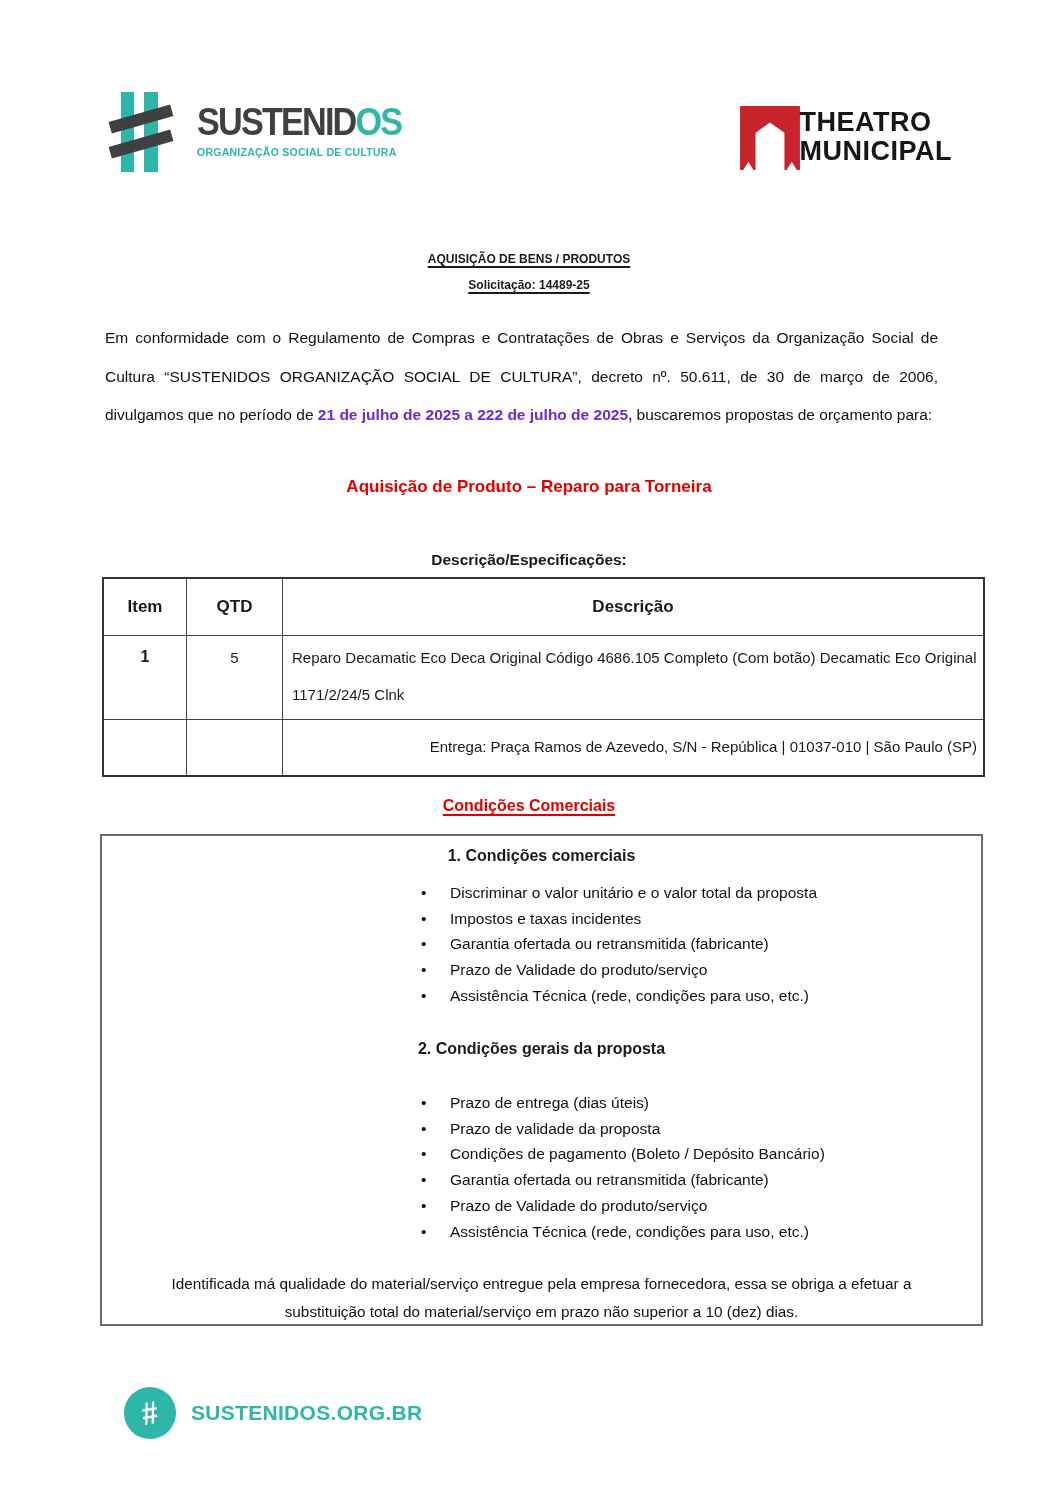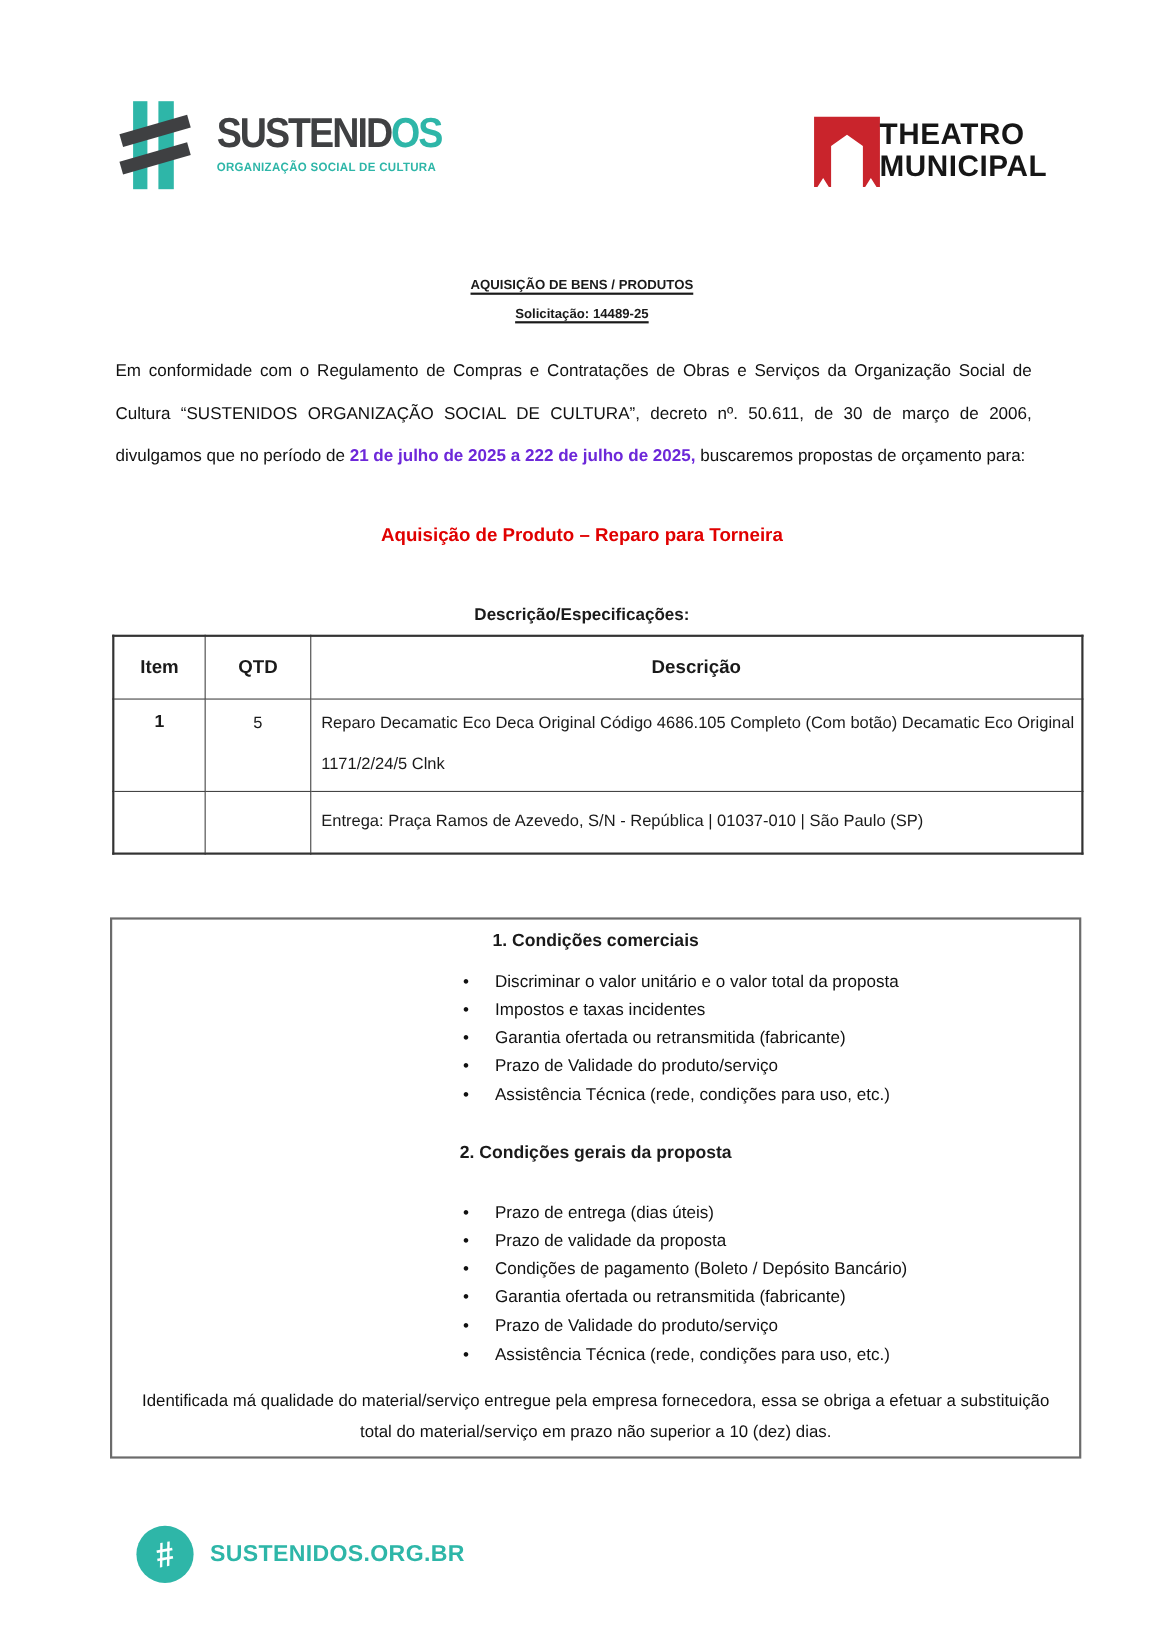--- a/index.html
+++ b/index.html
@@ -43,42 +43,42 @@
                 font-weight:bold;font-size:15.5px;}
 
   
   .spec-table{position:absolute;top:577px;left:102px;width:883px;border-collapse:collapse;
               border:2px solid #333;}
   .spec-table th,.spec-table td{border:1px solid #444;}
   .spec-table th{height:54px;font-size:17px;font-weight:bold;vertical-align:middle;}
   .col-item{width:80px;}
   .col-qtd{width:93px;}
   .row-main{height:84px;}
-  .row-delivery{height:56px;}
+  .row-delivery{height:56px;text-align:right;}
   .cell-item{text-align:center;vertical-align:top;padding-top:12px;font-weight:bold;font-size:16px;}
   .cell-qtd{text-align:center;vertical-align:top;padding-top:13px;font-size:15px;}
   .cell-desc{padding:3px 6px 0 9px;line-height:37px;font-size:15px;vertical-align:top;}
   .row-delivery .cell-desc{vertical-align:middle;padding-top:0;line-height:20px;}
 
   
   .cond-heading{position:absolute;top:797px;left:0;width:100%;text-align:center;
                 color:#e00000;font-weight:bold;font-size:16px;}
   .cond-heading .u{text-decoration:underline;text-underline-offset:3px;text-decoration-thickness:1.5px;}
   .cond-box{position:absolute;top:834px;left:100px;width:883px;height:492px;
             border:2px solid #6b6b6b;box-sizing:border-box;}
   .cond-sub{position:absolute;left:0;width:100%;text-align:center;font-weight:bold;font-size:16px;}
   .sub1{top:11px;}
   .sub2{top:204px;}
   .blist{position:absolute;left:348px;margin:0;padding:0;list-style:none;}
   .ul1{top:44px;}
   .ul2{top:254px;}
   .blist li{position:relative;line-height:25.7px;font-size:15.5px;color:#111;}
   .blist li::before{content:"\2022";position:absolute;left:-29px;font-size:15.5px;}
   .note{position:absolute;top:418px;left:14px;right:14px;text-align:center;
-        font-size:15.3px;line-height:28px;margin:6px;color:#111;}
+        font-size:15.3px;line-height:28px;margin:16px;color:#111;}
 
   
   .footer-address{position:absolute;top:1340px;left:63px;font-size:13.5px;
                   line-height:24.5px;color:#333;}
   .footer-logo{position:absolute;top:1387px;left:124px;display:flex;align-items:center;}
   .f-circle{width:52px;height:52px;border-radius:50%;background:#2eb6a8;color:#ffffff;
             display:flex;align-items:center;justify-content:center;}
   .f-circle span{display:block;font-weight:bold;font-size:32px;transform:rotate(-10deg) scaleX(0.9);}
   .f-url{margin-left:15px;color:#2eb6a8;font-weight:bold;font-size:21px;letter-spacing:0.3px;}
 </style>
@@ -140,20 +140,21 @@
         <td class="cell-desc">Reparo Decamatic Eco Deca Original Código 4686.105 Completo (Com botão) Decamatic Eco Original 1171/2/24/5 Clnk</td>
       </tr>
       <tr class="row-delivery">
         <td class="cell-item"></td>
         <td class="cell-qtd"></td>
         <td class="cell-desc">Entrega: Praça Ramos de Azevedo, S/N - República | 01037-010 | São Paulo (SP)</td>
       </tr>
     </tbody>
   </table>
 
+  <div class="cond-heading"><span class="u">Condições Comerciais</span></div>
 
   <div class="cond-box">
     <div class="cond-sub sub1">1. Condições comerciais</div>
     <ul class="blist ul1">
       <li>Discriminar o valor unitário e o valor total da proposta</li>
       <li>Impostos e taxas incidentes</li>
       <li>Garantia ofertada ou retransmitida (fabricante)</li>
       <li>Prazo de Validade do produto/serviço</li>
       <li>Assistência Técnica (rede, condições para uso, etc.)</li>
     </ul>

